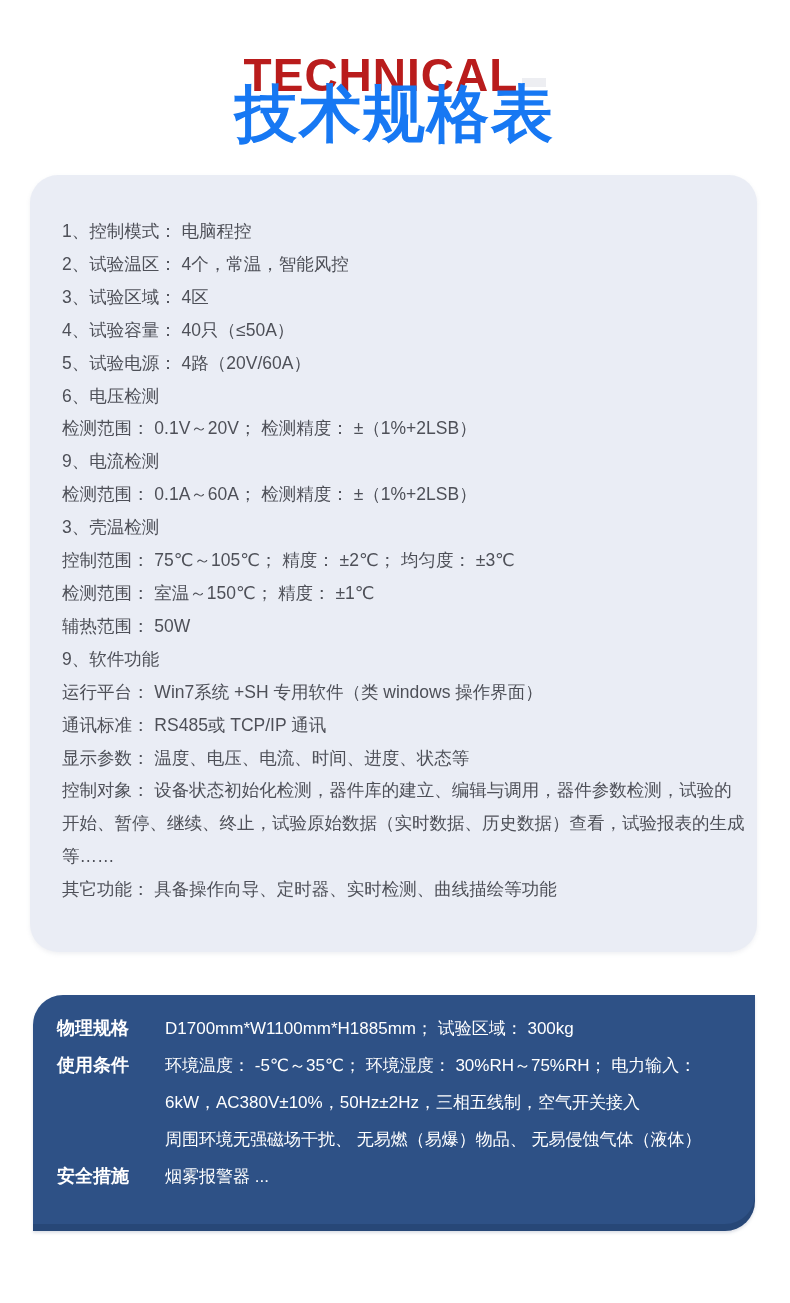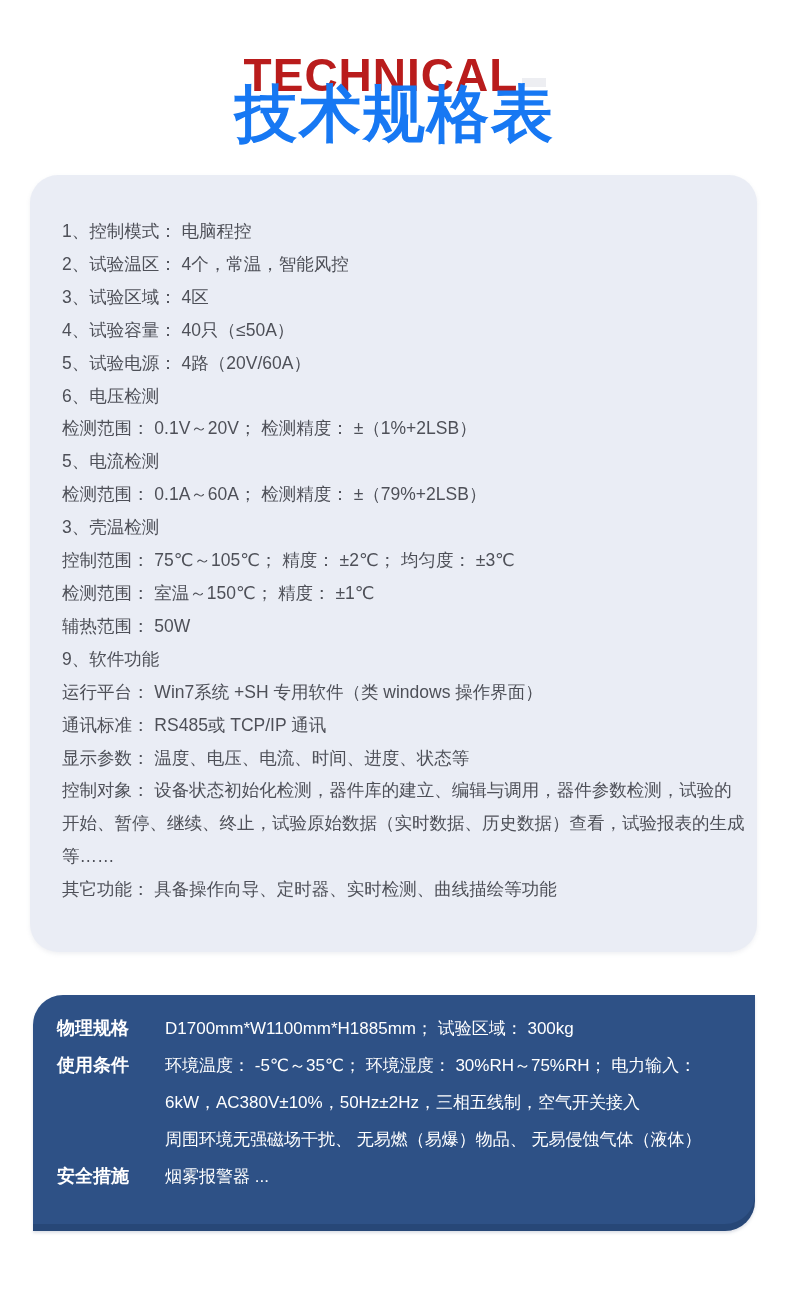--- a/index.html
+++ b/index.html
@@ -126,22 +126,22 @@
 </div>
 
 <div class="specs-panel">
   <p class="spec-line">1、控制模式： 电脑程控</p>
   <p class="spec-line">2、试验温区： 4个，常温，智能风控</p>
   <p class="spec-line">3、试验区域： 4区</p>
   <p class="spec-line">4、试验容量： 40只（≤50A）</p>
   <p class="spec-line">5、试验电源： 4路（20V/60A）</p>
   <p class="spec-line">6、电压检测</p>
   <p class="spec-line">检测范围： 0.1V～20V； 检测精度： ±（1%+2LSB）</p>
-  <p class="spec-line">5、电流检测</p>
-  <p class="spec-line">检测范围： 0.1A～60A； 检测精度： ±（79%+2LSB）</p>
+  <p class="spec-line">9、电流检测</p>
+  <p class="spec-line">检测范围： 0.1A～60A； 检测精度： ±（1%+2LSB）</p>
   <p class="spec-line">3、壳温检测</p>
   <p class="spec-line">控制范围： 75℃～105℃； 精度： ±2℃； 均匀度： ±3℃</p>
   <p class="spec-line">检测范围： 室温～150℃； 精度： ±1℃</p>
   <p class="spec-line">辅热范围： 50W</p>
   <p class="spec-line">9、软件功能</p>
   <p class="spec-line">运行平台： Win7系统 +SH 专用软件（类 windows 操作界面）</p>
   <p class="spec-line">通讯标准： RS485或 TCP/IP 通讯</p>
   <p class="spec-line">显示参数： 温度、电压、电流、时间、进度、状态等</p>
   <p class="spec-line wrap">控制对象： 设备状态初始化检测，器件库的建立、编辑与调用，器件参数检测，试验的开始、暂停、继续、终止，试验原始数据（实时数据、历史数据）查看，试验报表的生成等……</p>
   <p class="spec-line">其它功能： 具备操作向导、定时器、实时检测、曲线描绘等功能</p>

